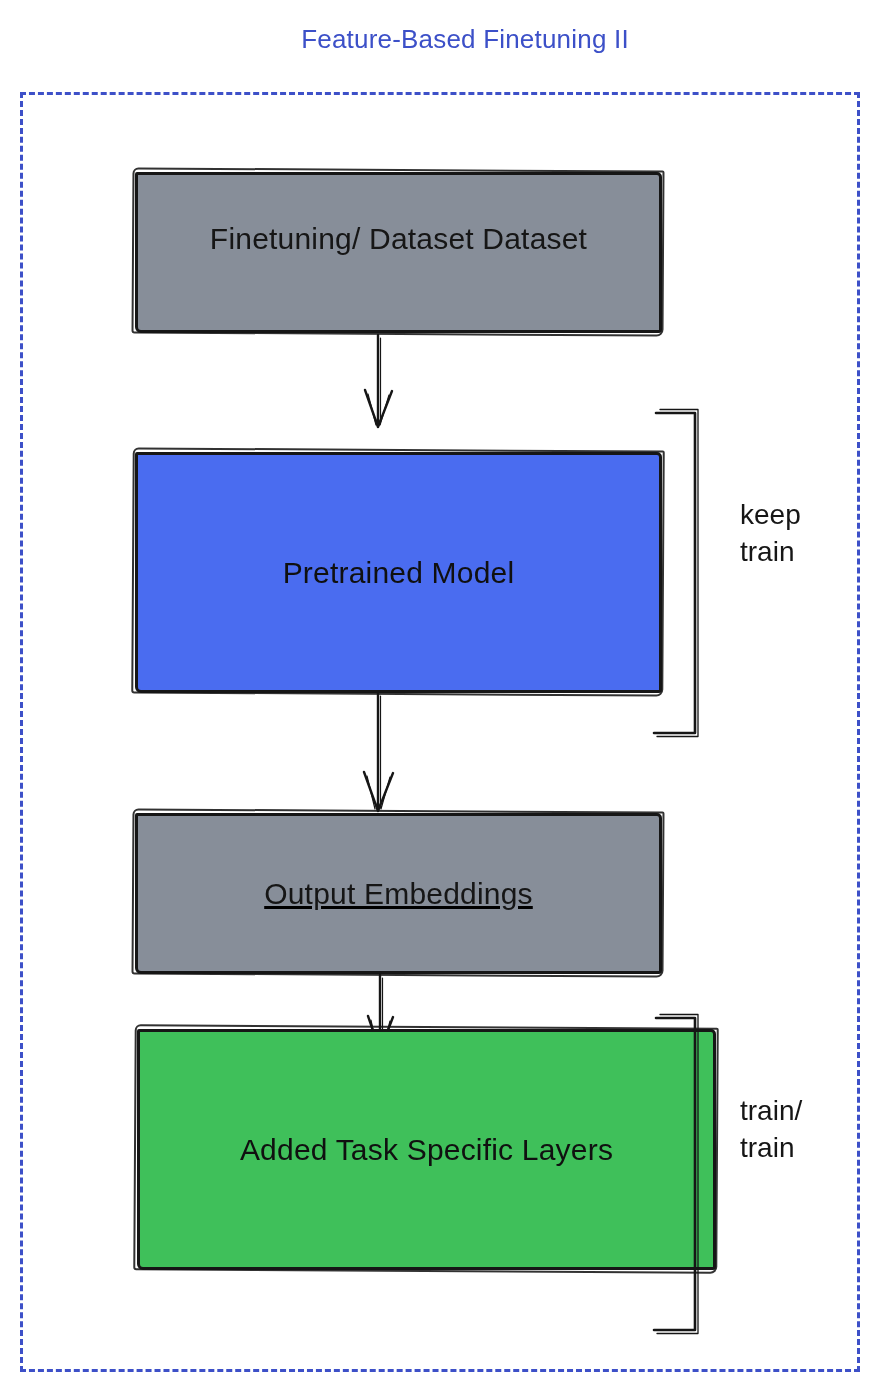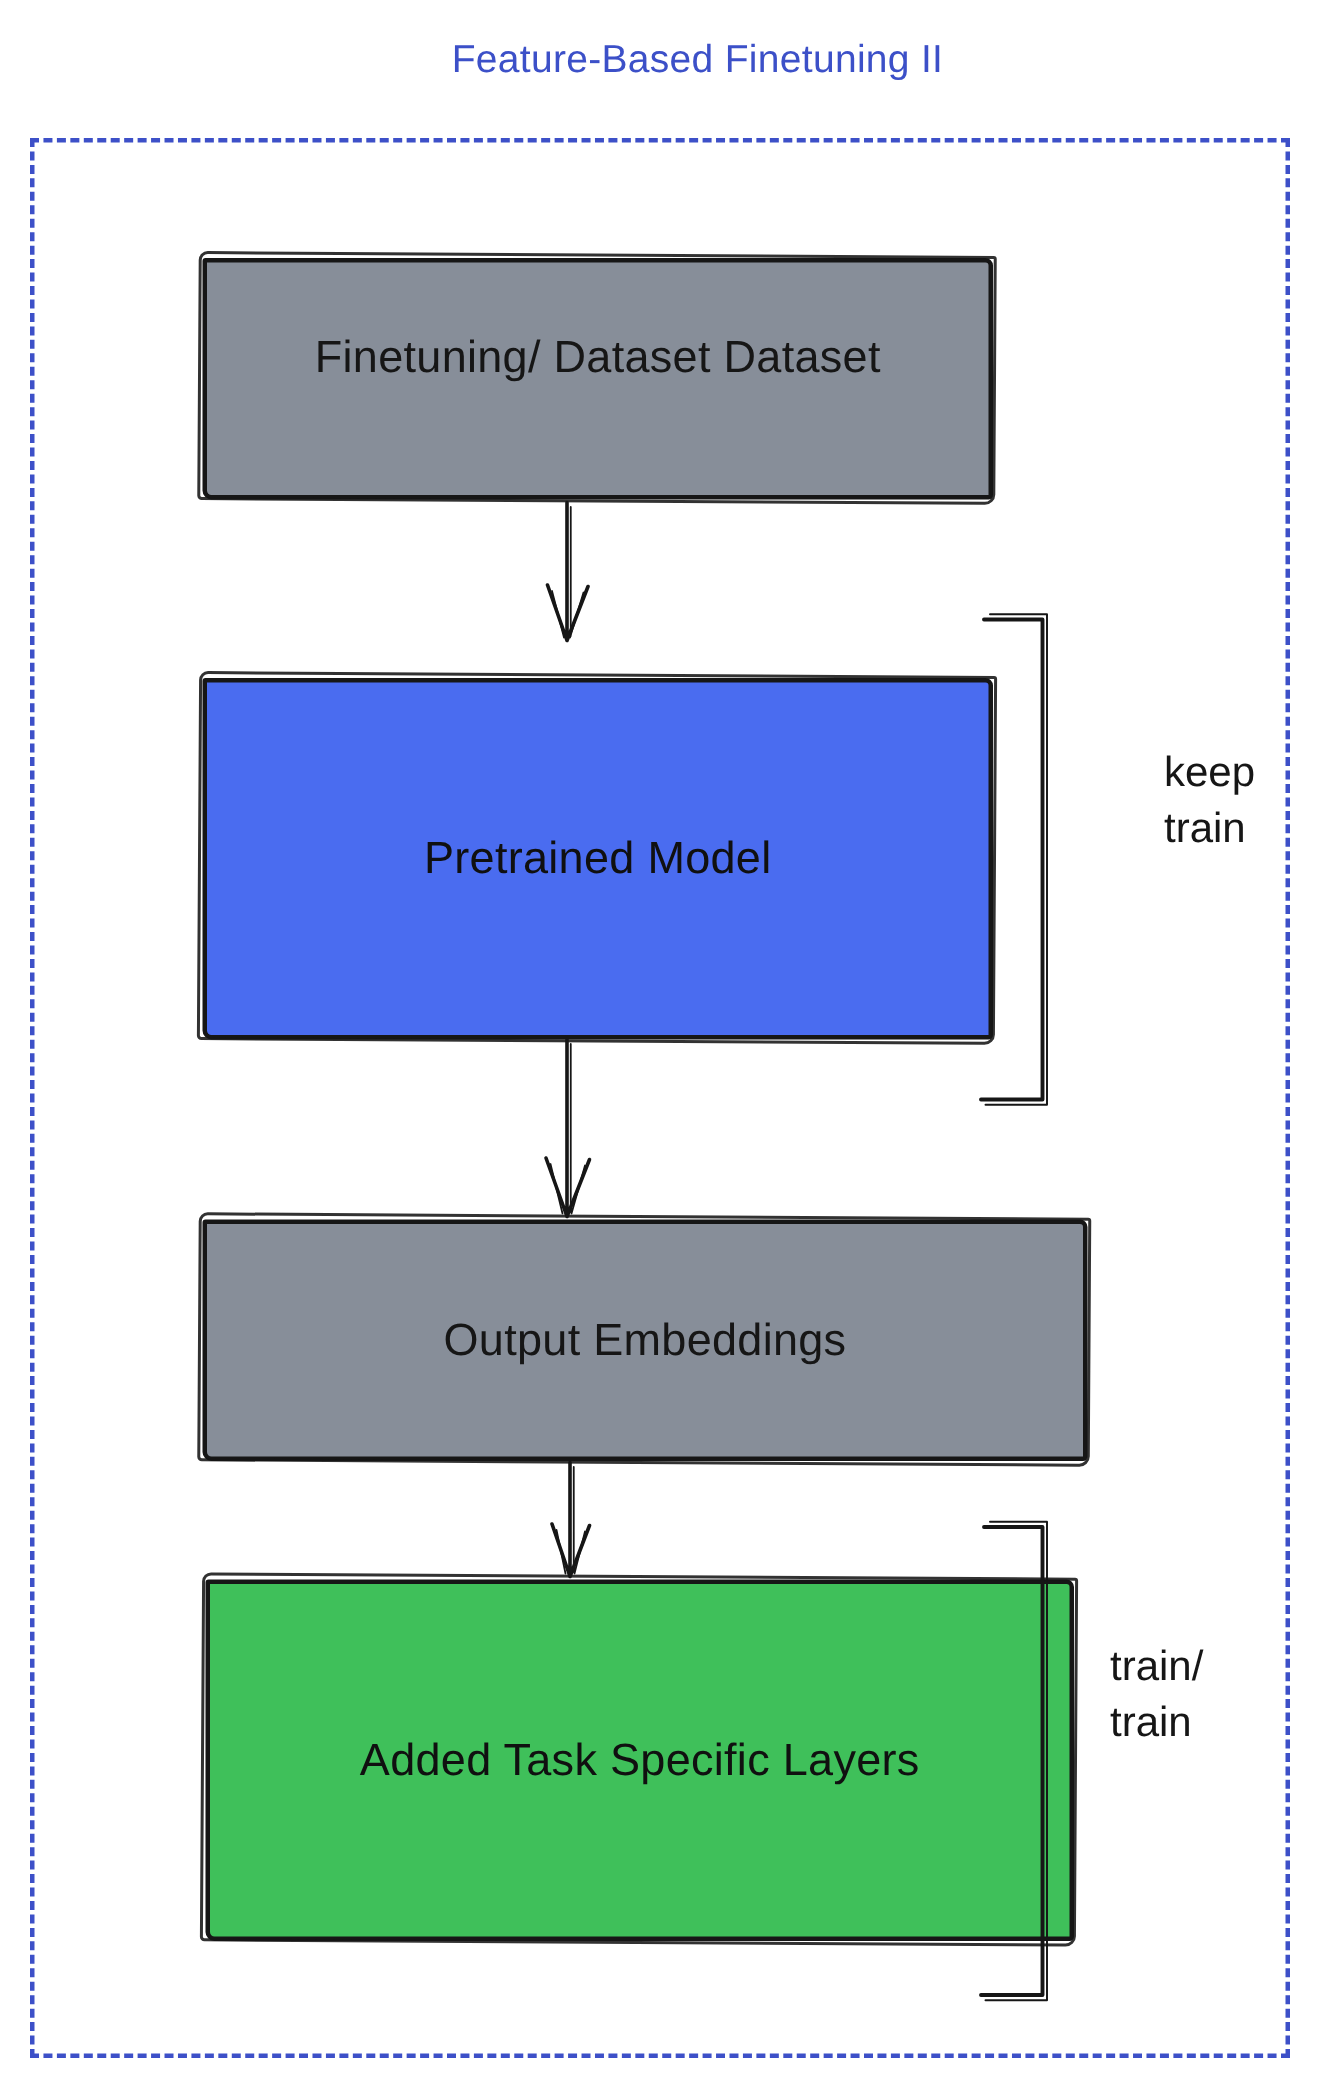--- a/index.html
+++ b/index.html
@@ -44,38 +44,38 @@
     transform: rotate(0.35deg);
     pointer-events: none;
   }
   .box-label {
     font-size: 30px;
     letter-spacing: 0.2px;
     white-space: nowrap;
   }
   .box-dataset    { left: 135px; top: 172px; width: 527px; height: 161px; }
   .box-pretrained { left: 135px; top: 452px; width: 527px; height: 241px; }
-  .box-embeddings { left: 135px; top: 813px; width: 590px; height: 161px; }
-  .box-tasklayers { left: 137px; top: 1053px; width: 579px; height: 241px; }
+  .box-embeddings { left: 135px; top: 813px; width: 527px; height: 161px; text-decoration: underline; }
+  .box-tasklayers { left: 137px; top: 1029px; width: 579px; height: 241px; }
   .box-dataset .box-label { transform: translateY(-14px); }
 
   .arrow, .bracket { position: absolute; }
   .arrow-1 { left: 355px; top: 334px; }
   .arrow-2 { left: 355px; top: 692px; }
   .arrow-3 { left: 357px; top: 974px; }
   .bracket-1 { left: 650px; top: 406px; }
   .bracket-2 { left: 650px; top: 1011px; }
 
   .annotation {
     position: absolute;
     font-size: 28px;
     line-height: 37px;
     color: #161616;
   }
-  .annotation-keep  { left: 740px; top: 496px; margin-left: 36px; }
+  .annotation-keep  { left: 740px; top: 496px; }
   .annotation-train { left: 740px; top: 1092px; }
 
   svg { display: block; overflow: visible; }
   svg .ink { stroke: currentColor; fill: none; stroke-linecap: round; stroke-linejoin: round; }
 </style>
 </head>
 <body>
 
 <div class="stage">
 

